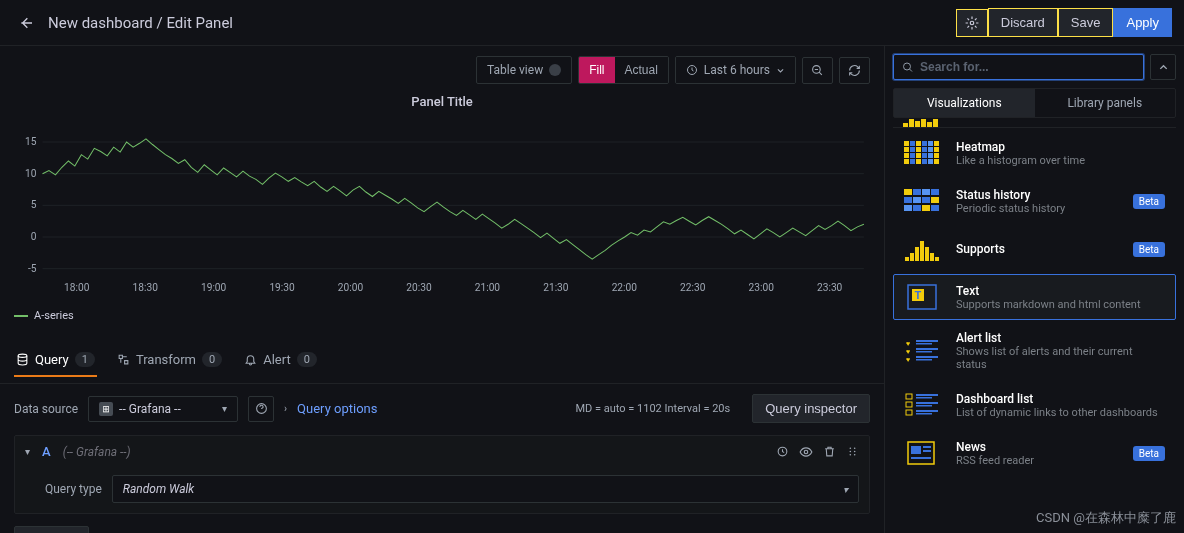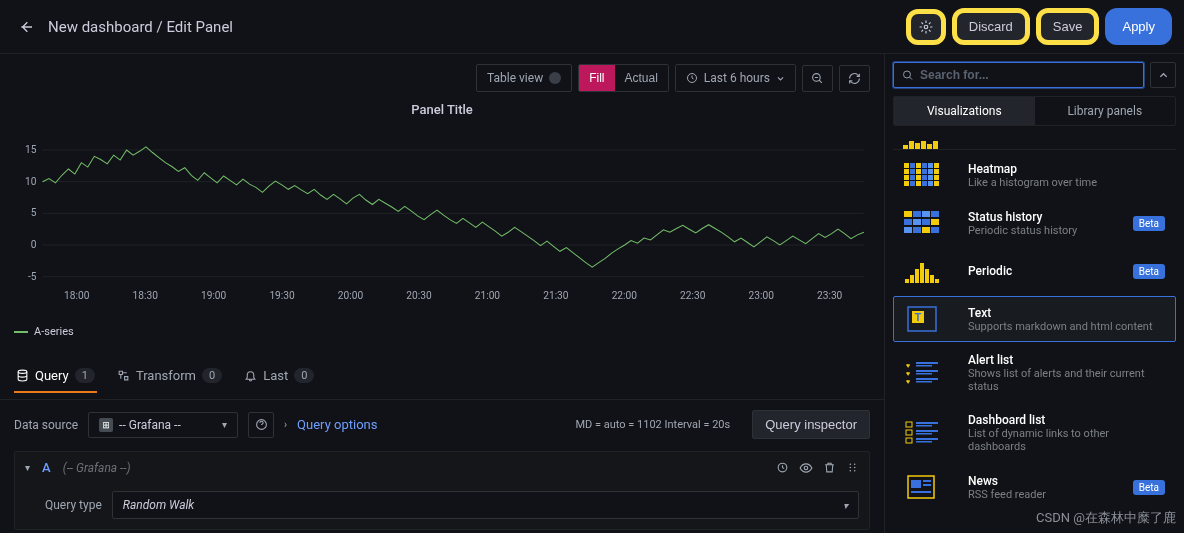--- a/index.html
+++ b/index.html
@@ -3,21 +3,21 @@
 <meta charset="utf-8">
 <style>
 * { margin: 0; padding: 0; box-sizing: border-box; }
 body { background: #111217; color: #ccccdc; font-family: -apple-system, BlinkMacSystemFont, "Segoe UI", Roboto, sans-serif; font-size: 13px; width: 1184px; height: 533px; overflow: hidden; }
 
 
 .header { display: flex; align-items: center; padding: 8px 12px; border-bottom: 1px solid #202226; }
 .back-btn { width: 28px; height: 28px; display: flex; align-items: center; justify-content: center; cursor: pointer; color: #ccccdc; }
 .breadcrumb { font-size: 15px; color: #ccccdc; margin-left: 8px; }
 .header-spacer { flex: 1; }
-.header-btn { background: #22252b; border: 5px solid #fde047; color: #ccccdc; padding: 6px 12px; border-radius: 12px; cursor: pointer; margin-left: 6px; font-size: 13px; display: inline-flex; align-items: center; }
+.header-btn { background: #22252b; border: 1px solid #fde047; color: #ccccdc; padding: 6px 12px; border-radius: 0; cursor: pointer; font-size: 13px; display: inline-flex; align-items: center; }
 .header-btn.icon-only { padding: 6px 8px; }
 .apply-btn { background: #3871dc; border-color: #3871dc; color: #fff; }
 
 
 .layout { display: flex; height: calc(100% - 45px); }
 .main-col { flex: 1; display: flex; flex-direction: column; overflow: hidden; }
 .side-col { width: 300px; background: #111217; border-left: 1px solid #202226; padding: 8px; overflow-y: auto; }
 
 
 .chart-toolbar { display: flex; justify-content: flex-end; align-items: center; gap: 6px; padding: 10px 14px 0 14px; }
@@ -30,21 +30,21 @@
 .tb-icon-btn { background: #111217; border: 1px solid #2c3235; color: #9fa7b3; padding: 6px 8px; border-radius: 2px; cursor: pointer; display: inline-flex; align-items: center; }
 
 
 .chart-wrap { padding: 10px 14px; }
 .chart-title { text-align: center; font-size: 13px; font-weight: 500; color: #ccccdc; margin-bottom: 8px; }
 .chart-body { position: relative; height: 180px; }
 svg.chart-svg { width: 100%; height: 100%; display: block; }
 .chart-axis-text { font-size: 10px; fill: #9fa7b3; }
 .chart-grid { stroke: #2c3235; stroke-width: 0.5; }
 .chart-line { stroke: #73bf69; stroke-width: 1; fill: none; }
-.legend { display: flex; align-items: center; gap: 6px; font-size: 11px; color: #ccccdc; margin-top: 20px; text-align: right; }
+.legend { display: flex; align-items: center; gap: 6px; font-size: 11px; color: #ccccdc; margin-top: 12px; text-align: right; }
 .legend-dash { width: 14px; height: 2px; background: #73bf69; display: inline-block; }
 
 
 .tabs { display: flex; align-items: center; gap: 18px; padding: 6px 14px; border-bottom: 1px solid #202226; margin-top: 6px; }
 .tab { display: flex; align-items: center; gap: 6px; color: #9fa7b3; padding: 8px 2px; cursor: pointer; border-bottom: 2px solid transparent; font-size: 13px; }
 .tab.active { color: #fff; border-bottom-color: #eb7b18; }
 .tab-badge { background: #22252b; border-radius: 10px; padding: 1px 7px; font-size: 11px; color: #9fa7b3; }
 
 
 .query-section { padding: 10px 14px; }
@@ -71,26 +71,26 @@
 
 .add-query-btn { margin-top: 12px; background: #22252b; border: 1px solid #2c3235; color: #ccccdc; padding: 6px 12px; border-radius: 2px; cursor: pointer; font-size: 13px; display: inline-flex; align-items: center; gap: 6px; }
 
 
 .search-row { display: flex; gap: 6px; margin-bottom: 8px; }
 .search-box { flex: 1; background: #111217; border: 1px solid #3871dc; border-radius: 2px; display: flex; align-items: center; padding: 5px 8px; gap: 6px; box-shadow: 0 0 0 1px rgba(56,113,220,.5); }
 .search-input { background: transparent; border: none; color: #ccccdc; font-size: 12px; width: 100%; outline: none; font-weight: bold; }
 .search-input::placeholder { color: #5a6270; }
 .collapse-btn { width: 26px; border: 1px solid #2c3235; border-radius: 2px; display: flex; align-items: center; justify-content: center; color: #9fa7b3; cursor: pointer; }
 
-.side-tabs { display: flex; background: #111217; border: 1px solid #202226; border-radius: 2px; margin-bottom: 14px; }
+.side-tabs { display: flex; background: #111217; border: 1px solid #202226; border-radius: 2px; margin-bottom: 0; }
 .side-tab { flex: 1; text-align: center; padding: 7px 0; font-size: 12px; color: #9fa7b3; cursor: pointer; }
 .side-tab.active { background: #22252b; color: #fff; }
 
 .viz-scroll { overflow-y: auto; height: calc(100% - 68px); }
-.viz-item { display: flex; align-items: center; gap: 28px; padding: 8px 10px; border: 1px solid transparent; border-radius: 2px; cursor: pointer; position: relative; margin-top: 2px; }
+.viz-item { display: flex; align-items: center; gap: 16px; padding: 8px 10px; border: 1px solid transparent; border-radius: 2px; cursor: pointer; position: relative; margin-top: 2px; }
 .viz-item.selected { border: 1px solid #3871dc; background: #181b1f; }
 .viz-item.highlighted { border: 2px solid #ff2a2a; }
 .viz-icon { width: 36px; height: 28px; display: flex; align-items: center; justify-content: center; flex-shrink: 0; }
 .viz-text { flex: 1; min-width: 0; }
 .viz-name { font-size: 12px; color: #fff; font-weight: 500; }
 .viz-desc { font-size: 11px; color: #7b8087; }
 .viz-badge { background: #3871dc; color: #fff; font-size: 10px; padding: 2px 6px; border-radius: 3px; }
 
 .watermark { position: fixed; bottom: 6px; right: 8px; color: #8a8f98; font-size: 13px; pointer-events: none; margin-top: 40px; }
 
@@ -205,21 +205,21 @@
         <svg width="13" height="13" viewBox="0 0 24 24">
             <path fill="none" stroke="currentColor" stroke-width="2" d="M4 4h6v6H4zM14 14h6v6h-6zM10 7h8M7 10v8"></path>
           </svg>
         <span>Transform</span>
         <span class="tab-badge">0</span>
       </div>
       <div class="tab">
         <svg width="13" height="13" viewBox="0 0 24 24">
             <path fill="none" stroke="currentColor" stroke-width="2" d="M18 16v-5a6 6 0 10-12 0v5l-2 3h16l-2-3zM10 20a2 2 0 004 0"></path>
           </svg>
-        <span>Last</span>
+        <span>Alert</span>
         <span class="tab-badge">0</span>
       </div>
     </div>
 
     <div class="query-section">
       <div class="ds-row">
         <span class="ds-label">Data source</span>
         <div class="ds-select">
           <span style="display:flex;align-items:center;gap:6px;">
               <span class="ds-icon">⊞</span>
@@ -390,21 +390,21 @@
               <rect x="1" y="20" width="4" height="4" fill="#f2cc0c"></rect>
               <rect x="6" y="16" width="4" height="8" fill="#f2cc0c"></rect>
               <rect x="11" y="10" width="4" height="14" fill="#f2cc0c"></rect>
               <rect x="16" y="4" width="4" height="20" fill="#f2cc0c"></rect>
               <rect x="21" y="10" width="4" height="14" fill="#f2cc0c"></rect>
               <rect x="26" y="16" width="4" height="8" fill="#f2cc0c"></rect>
               <rect x="31" y="20" width="4" height="4" fill="#f2cc0c"></rect>
             </svg>
           </div>
     <div class="viz-text">
-      <div class="viz-name">Periodic</div>
+      <div class="viz-name">Supports</div>
 
     </div>
     <span class="viz-badge">Beta</span>
   </div>
         <div class="viz-item selected">
     <div class="viz-icon">
             <svg width="36" height="28" viewBox="0 0 36 28">
               <rect x="4" y="2" width="28" height="24" fill="none" stroke="#3871dc" stroke-width="1.5"></rect>
               <rect x="8" y="6" width="12" height="12" fill="#f2cc0c"></rect>
               <text x="14" y="16" fill="#3871dc" font-size="11" font-weight="bold" text-anchor="middle">T</text>

